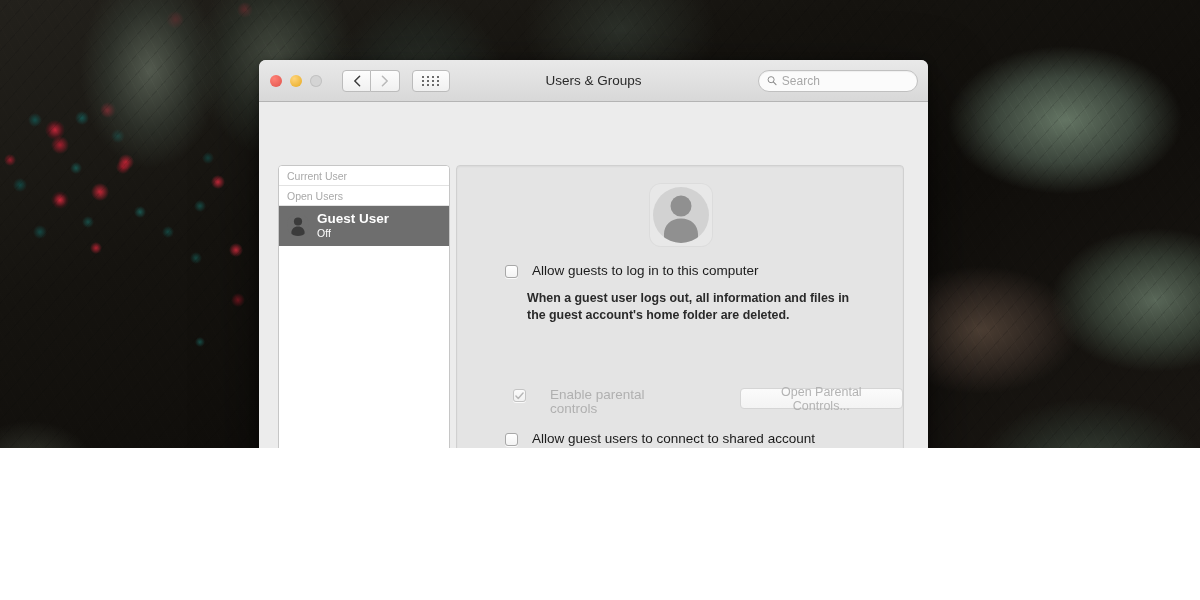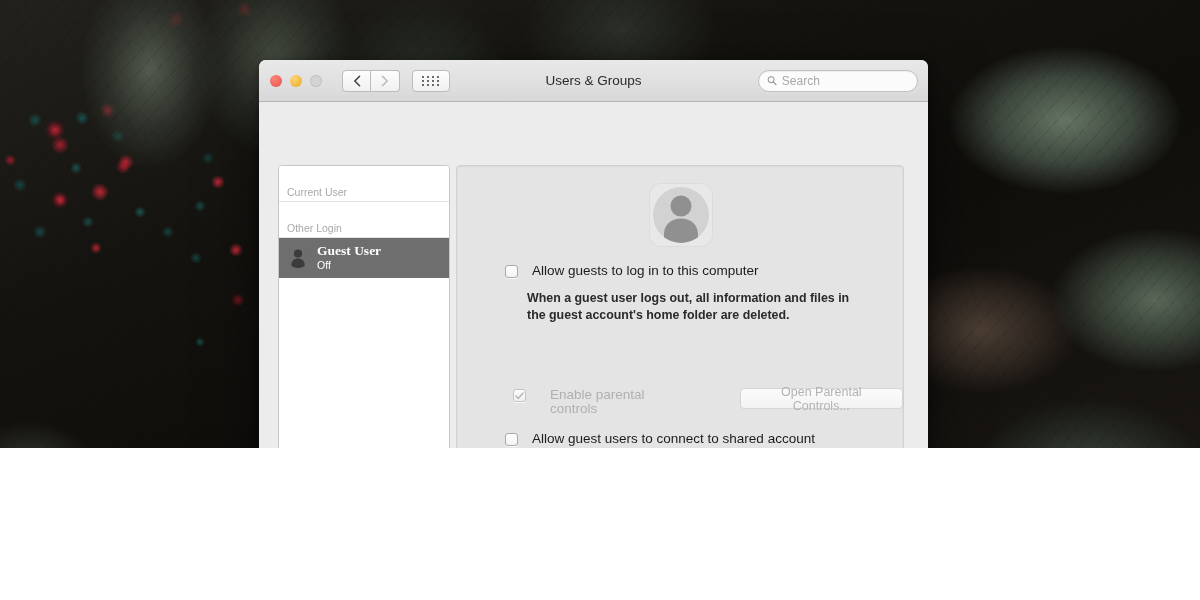--- a/index.html
+++ b/index.html
@@ -188,36 +188,36 @@
     background: #fff;
     border: 1px solid #c6c6c6;
     border-radius: 4px;
     overflow: hidden;
     display: flex;
     flex-direction: column;
   }
   .group-header {
     font-size: 10.5px;
     color: #a9a9a9;
-    padding: 20px 8px 3px;
+    padding: 4px 8px 3px;
     background: #fff;
     border-bottom: 1px solid #e2e2e2;
   }
   .user-row {
     display: flex;
     align-items: center;
     gap: 8px;
     padding: 5px 8px 6px;
     background: #fff;
   }
   .user-row.selected { background: #6e6e6e; }
   .user-row.selected .u-name,
   .user-row.selected .u-sub { color: #fff; }
   .u-name { font-size: 13.5px; color: #1a1a1a; line-height: 1.15; }
-  .user-row.selected .u-name { font-weight: bold; font-family: Liberation Serif, serif; }
+  .user-row.selected .u-name { font-weight: bold; }
   .u-sub { font-size: 10.5px; color: #3a3a3a; line-height: 1.25; }
 
   .avatar-sm {
     width: 22px; height: 22px;
     border-radius: 50%;
     flex: none;
     overflow: hidden;
     position: relative;
   }
   .avatar-photo {
@@ -432,21 +432,21 @@
         <input id="search-input" type="text" placeholder="Search" style="">
       </div>
     </div>
 
     <div id="window-body">
 
       <div id="sidebar">
         <div class="group-header">Current User</div>
 
 
-        <div class="group-header">Other Login</div>
+        <div class="group-header">Open Users</div>
 
         <div class="user-row selected">
           <span class="avatar-sm avatar-guest">
             <svg width="22" height="22" viewBox="0 0 22 22">
               <circle cx="11" cy="7.5" r="4.1" fill="#3b3b3b"></circle>
               <path d="M11 12.4c-4 0-6.6 2.6-6.6 6.1V22h13.2v-3.5c0-3.5-2.6-6.1-6.6-6.1z" fill="#3b3b3b"></path>
             </svg>
           </span>
           <span>
             <span class="u-name" style="display:block">Guest User</span>

